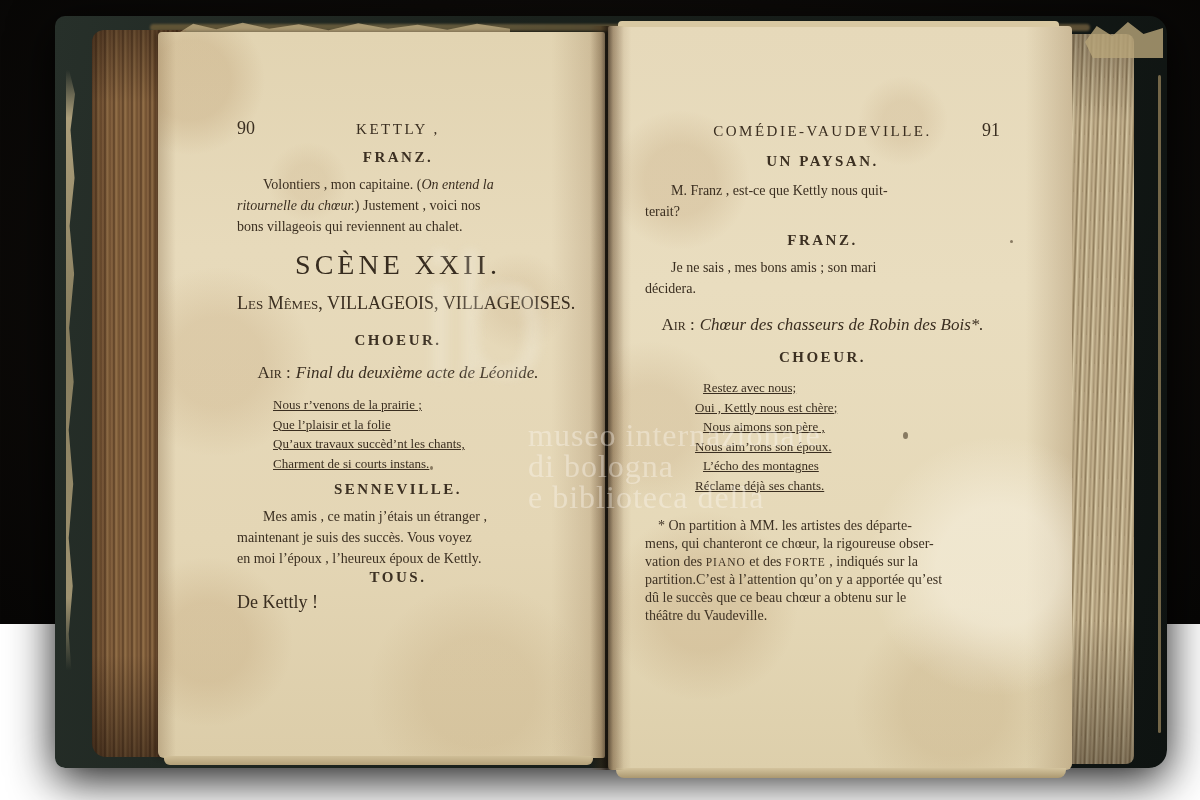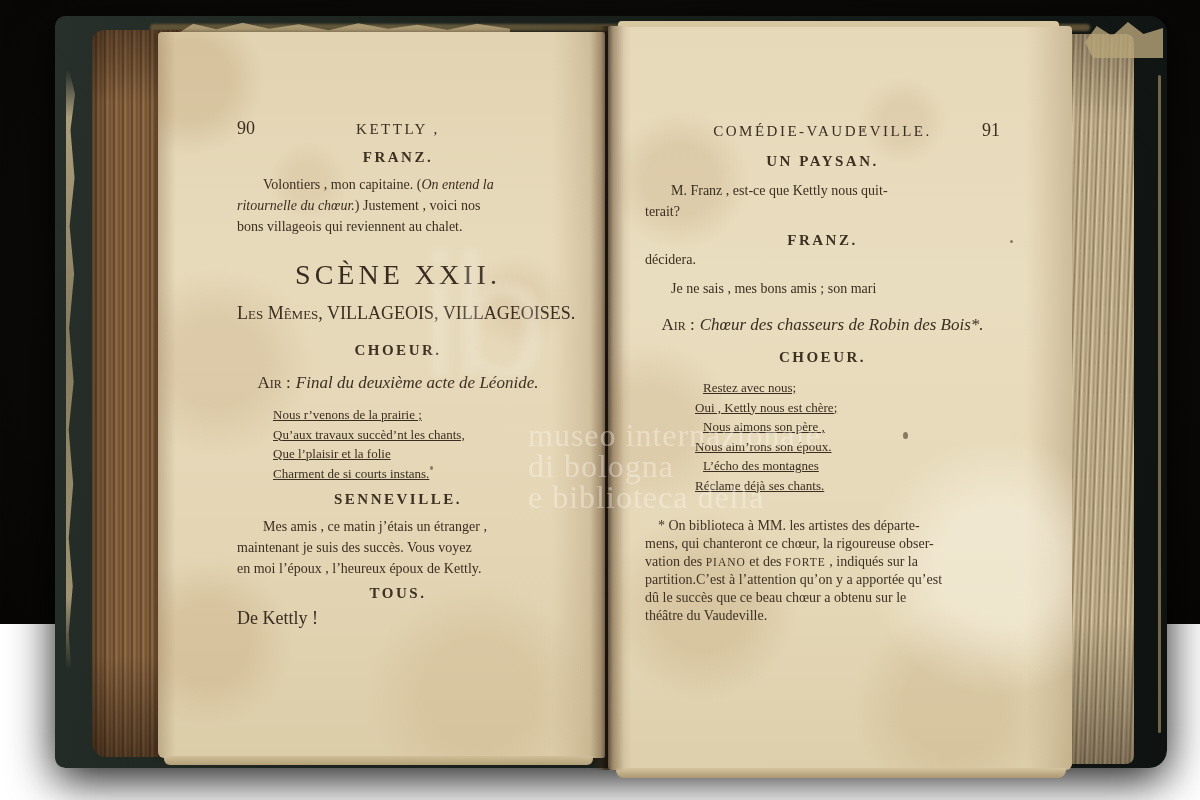--- a/index.html
+++ b/index.html
@@ -95,27 +95,27 @@
   .pg-head .num.left { justify-self:start; }
   .pg-head .num.right { justify-self:end; }
   .pg-head .rtitle { font-size:15px; letter-spacing:2.5px; justify-self:center; }
 
   .speaker { text-align:center; font-size:15px; font-weight:bold; letter-spacing:2.5px; color:#3c3022; }
   .line { font-size:14px; line-height:21px; white-space:nowrap; }
   .indent { padding-left:26px; }
   .it { font-style:italic; }
   .sc { font-variant:small-caps; }
 
-  .scene-h { text-align:center; font-size:28px; letter-spacing:4px; margin-top:22px; color:#372c1f; }
+  .scene-h { text-align:center; font-size:28px; letter-spacing:4px; margin-top:12px; color:#372c1f; }
   .cast { text-align:right; font-size:18px; margin-top:12px; white-space:nowrap; }
   .cast .sc { font-size:18px; }
   .air { text-align:center; font-size:17px; margin-top:14px; white-space:nowrap; }
   .air .sc { margin-right:5px; }
 
-  .mt6{margin-top:6px}.mt8{margin-top:8px}.mt10{margin-top:10px}.mt12{margin-top:12px}
+  .mt6{}.mt8{margin-top:8px}.mt10{margin-top:10px}.mt12{margin-top:12px}
   .mt14{margin-top:14px}.mt16{margin-top:16px}.mt18{margin-top:18px}
 
   .verse { margin-top:12px; }
   .verse .line { font-size:13px; line-height:19.5px;text-decoration:underline; }
   .v-left { padding-left:36px; }
   .v-right { padding-left:50px; }
   .v-right .line { line-height:19.5px; }
   .v-in { padding-left:8px; }
 
   .tous-line { font-size:18px; margin-top:6px; }
@@ -156,22 +156,22 @@
       <div class="scene-h">SCÈNE XXII.</div>
 
       <div class="cast"><span class="sc">Les Mêmes,</span><span> VILLAGEOIS, VILLAGEOISES.</span></div>
 
       <div class="speaker mt18">CHOEUR.</div>
 
       <div class="air"><span class="sc">Air :</span><span class="it">Final du deuxième acte de Léonide.</span></div>
 
       <div class="verse v-left">
         <div class="line">Nous r’venons de la prairie ;</div>
+        <div class="line">Que l’plaisir et la folie</div>
         <div class="line">Qu’aux travaux succèd’nt les chants,</div>
-        <div class="line">Que l’plaisir et la folie</div>
         <div class="line">Charment de si courts instans.</div>
       </div>
 
       <div class="speaker mt8">SENNEVILLE.</div>
 
       <div class="line indent mt8">Mes amis , ce matin j’étais un étranger ,</div>
       <div class="line">maintenant je suis des succès. Vous voyez</div>
       <div class="line">en moi l’époux , l’heureux époux de Kettly.</div>
 
       <div class="speaker mt6">TOUS.</div>
@@ -185,38 +185,38 @@
         <span></span>
         <span class="rtitle">COMÉDIE-VAUDEVILLE.</span>
         <span class="num right">91</span>
       </div>
 
       <div class="speaker mt12">UN PAYSAN.</div>
       <div class="line indent mt10">M. Franz , est-ce que Kettly nous quit-</div>
       <div class="line">terait?</div>
 
       <div class="speaker mt10">FRANZ.</div>
+      <div class="line indent mt8">Je ne sais , mes bons amis ; son mari</div>
       <div class="line">décidera.</div>
-      <div class="line indent mt8">Je ne sais , mes bons amis ; son mari</div>
 
       <div class="air mt16"><span class="sc">Air :</span><span class="it">Chœur des chasseurs de Robin des Bois*.</span></div>
 
       <div class="speaker mt14">CHOEUR.</div>
 
       <div class="verse v-right mt16">
         <div class="line v-in">Restez avec nous;</div>
         <div class="line">Oui , Kettly nous est chère;</div>
         <div class="line v-in">Nous aimons son père ,</div>
         <div class="line">Nous aim’rons son époux.</div>
         <div class="line v-in">L’écho des montagnes</div>
         <div class="line">Réclame déjà ses chants.</div>
       </div>
 
       <div class="footnote">
-        <div class="line fn-indent">* On biblioteca à MM. les artistes des départe-</div>
+        <div class="line fn-indent">* On partition à MM. les artistes des départe-</div>
         <div class="line">mens, qui chanteront ce chœur, la rigoureuse obser-</div>
         <div class="line"><span>vation des </span><span class="fsc">PIANO</span><span> et des </span><span class="fsc">FORTE</span><span> , indiqués sur la</span></div>
         <div class="line">partition.C’est à l’attention qu’on y a apportée qu’est</div>
         <div class="line">dû le succès que ce beau chœur a obtenu sur le</div>
         <div class="line">théâtre du Vaudeville.</div>
       </div>
     </div>
   </div>
 
   <div class="gutter"></div>

